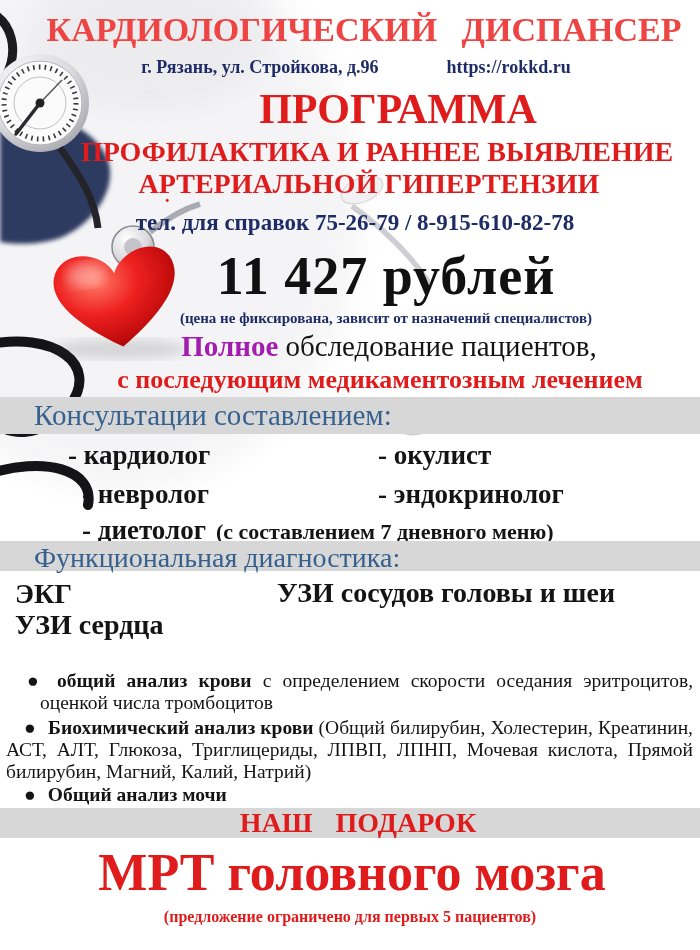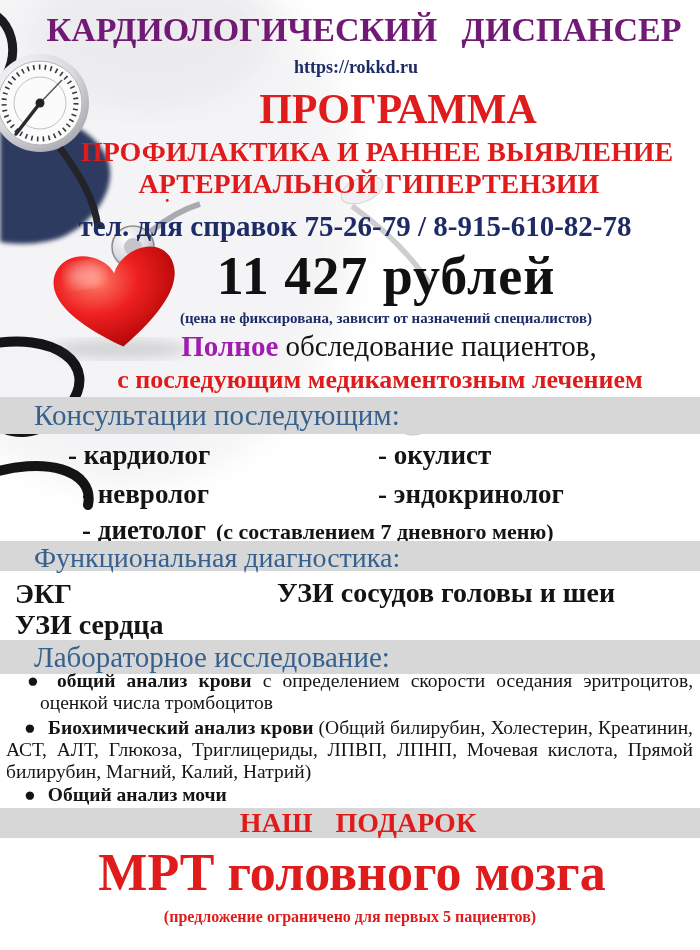--- a/index.html
+++ b/index.html
@@ -8,30 +8,30 @@
     background:#ffffff;color:#141414;
     font-family:"Liberation Serif","DejaVu Serif",serif;
   }
   .abs{position:absolute;left:0;right:0;}
   .red{color:#a21caf;}
   .bold{font-weight:bold;}
 
   .decor{position:absolute;left:0;top:0;z-index:0;}
   .content{position:absolute;inset:0;z-index:1;}
 
-  .clinic-name{top:11px;font-size:34px;font-weight:bold;color:#701a75;
+  .clinic-name{top:11px;font-size:34px;font-weight:bold;color:#ef4444;
     text-align:center;white-space:nowrap;word-spacing:16px;padding-left:28px;}
   .contact-row{top:57px;display:flex;justify-content:center;gap:68px;
     font-size:18px;font-weight:bold;color:#1e2c66;padding-left:12px;}
   .program-title{top:85px;font-size:42px;font-weight:bold;color:#e01b1b;
     text-align:center;padding-left:96px;}
   .sub1{top:136px;font-size:28px;font-weight:bold;color:#e01b1b;text-align:center;padding-left:54px;white-space:nowrap;}
   .sub2{top:168px;font-size:28px;font-weight:bold;color:#e01b1b;text-align:center;padding-left:38px;}
   .stray-dot{position:absolute;left:165px;top:186px;font-size:18px;font-weight:bold;color:#e01b1b;}
-  .phone-line{top:210px;font-size:29px;font-weight:bold;color:#1e2c66;text-align:center;padding-left:10px;white-space:nowrap;}
+  .phone-line{top:210px;font-size:23px;font-weight:bold;color:#1e2c66;text-align:center;padding-left:10px;white-space:nowrap;}
   .price{top:245px;font-size:54px;font-weight:bold;color:#111;text-align:center;padding-left:72px;letter-spacing:1px;}
   .price-note{top:310px;font-size:15px;font-weight:bold;color:#1e2c66;text-align:center;padding-left:72px;}
   .coverage{top:330px;font-size:29px;text-align:center;padding-left:78px;color:#141414;}
   .coverage2{top:365px;font-size:26px;font-weight:bold;color:#e01b1b;text-align:center;padding-left:60px;}
 
   .band{position:absolute;left:0;right:0;background:#d7d7d7;color:#36618f;padding-left:34px;}
   .band1{top:397px;height:37px;line-height:37px;font-size:29px;}
   .band2{top:541px;height:30px;line-height:33px;font-size:28px;}
   .band3{top:640px;height:34px;line-height:34px;font-size:29px;}
   .band4{top:808px;height:30px;line-height:30px;padding-left:16px;text-align:center;}
@@ -115,58 +115,56 @@
     <path d="M67,30 C 58,8 22,0 9,22 C -2,41 10,68 67,104 C 118,70 135,42 124,20 C 112,-2 76,8 67,30 Z" fill="url(#heartG)"></path>
     <ellipse cx="38" cy="28" rx="19" ry="12" fill="#ffffff" opacity="0.35" filter="url(#blur6)"></ellipse>
   </g>
 </svg>
 
 <div class="content">
 
   <div class="abs clinic-name">КАРДИОЛОГИЧЕСКИЙ ДИСПАНСЕР</div>
 
   <div class="abs contact-row">
+    <span>г. Рязань, ул. Стройкова, д.96</span>
     <span>https://rokkd.ru</span>
   </div>
 
   <div class="abs program-title">ПРОГРАММА</div>
   <div class="abs sub1">ПРОФИЛАКТИКА И РАННЕЕ ВЫЯВЛЕНИЕ</div>
   <div class="abs sub2">АРТЕРИАЛЬНОЙ ГИПЕРТЕНЗИИ</div>
   <span class="stray-dot">.</span>
 
   <div class="abs phone-line">тел. для справок 75-26-79 / 8-915-610-82-78</div>
   <div class="abs price">11 427 рублей</div>
   <div class="abs price-note">(цена не фиксирована, зависит от назначений специалистов)</div>
 
   <div class="abs coverage">
     <span class="red bold">Полное</span><span> обследование пациентов,</span>
   </div>
   <div class="abs coverage2">с последующим медикаментозным лечением</div>
 
   <div class="band band1">
-    <span>Консультации последующим:</span>
+    <span>Консультации составлением:</span>
   </div>
   <div class="c-item cl0">- кардиолог</div>
   <div class="c-item cl1">- невролог</div>
   <div class="c-item cr0">- окулист</div>
   <div class="c-item cr1">- эндокринолог</div>
   <div class="c-item diet">
     <span>- диетолог</span><span class="diet-note">(с составлением 7 дневного меню)</span>
   </div>
 
   <div class="band band2">
     <span>Функциональная диагностика:</span>
   </div>
   <div class="d-item dl0">ЭКГ</div>
   <div class="d-item dl1">УЗИ сердца</div>
   <div class="d-item dr0">УЗИ сосудов головы и шеи</div>
 
-  <div class="band band3">
-    <span>Лабораторное исследование:</span>
-  </div>
 
   <div class="lab">
     <p class="p1">
       <span class="blt">●</span><b>общий анализ крови</b><span> с определением скорости оседания эритроцитов, оценкой числа тромбоцитов</span>
     </p>
     <p class="p2">
       <span class="blt">●</span><b>Биохимический анализ крови</b><span> (Общий билирубин, Холестерин, Креатинин, АСТ, АЛТ, Глюкоза, Триглицериды, ЛПВП, ЛПНП, Мочевая кислота, Прямой билирубин, Магний, Калий, Натрий)</span>
     </p>
     <p class="p3">
       <span class="blt">●</span><b>Общий анализ мочи</b><span></span>

